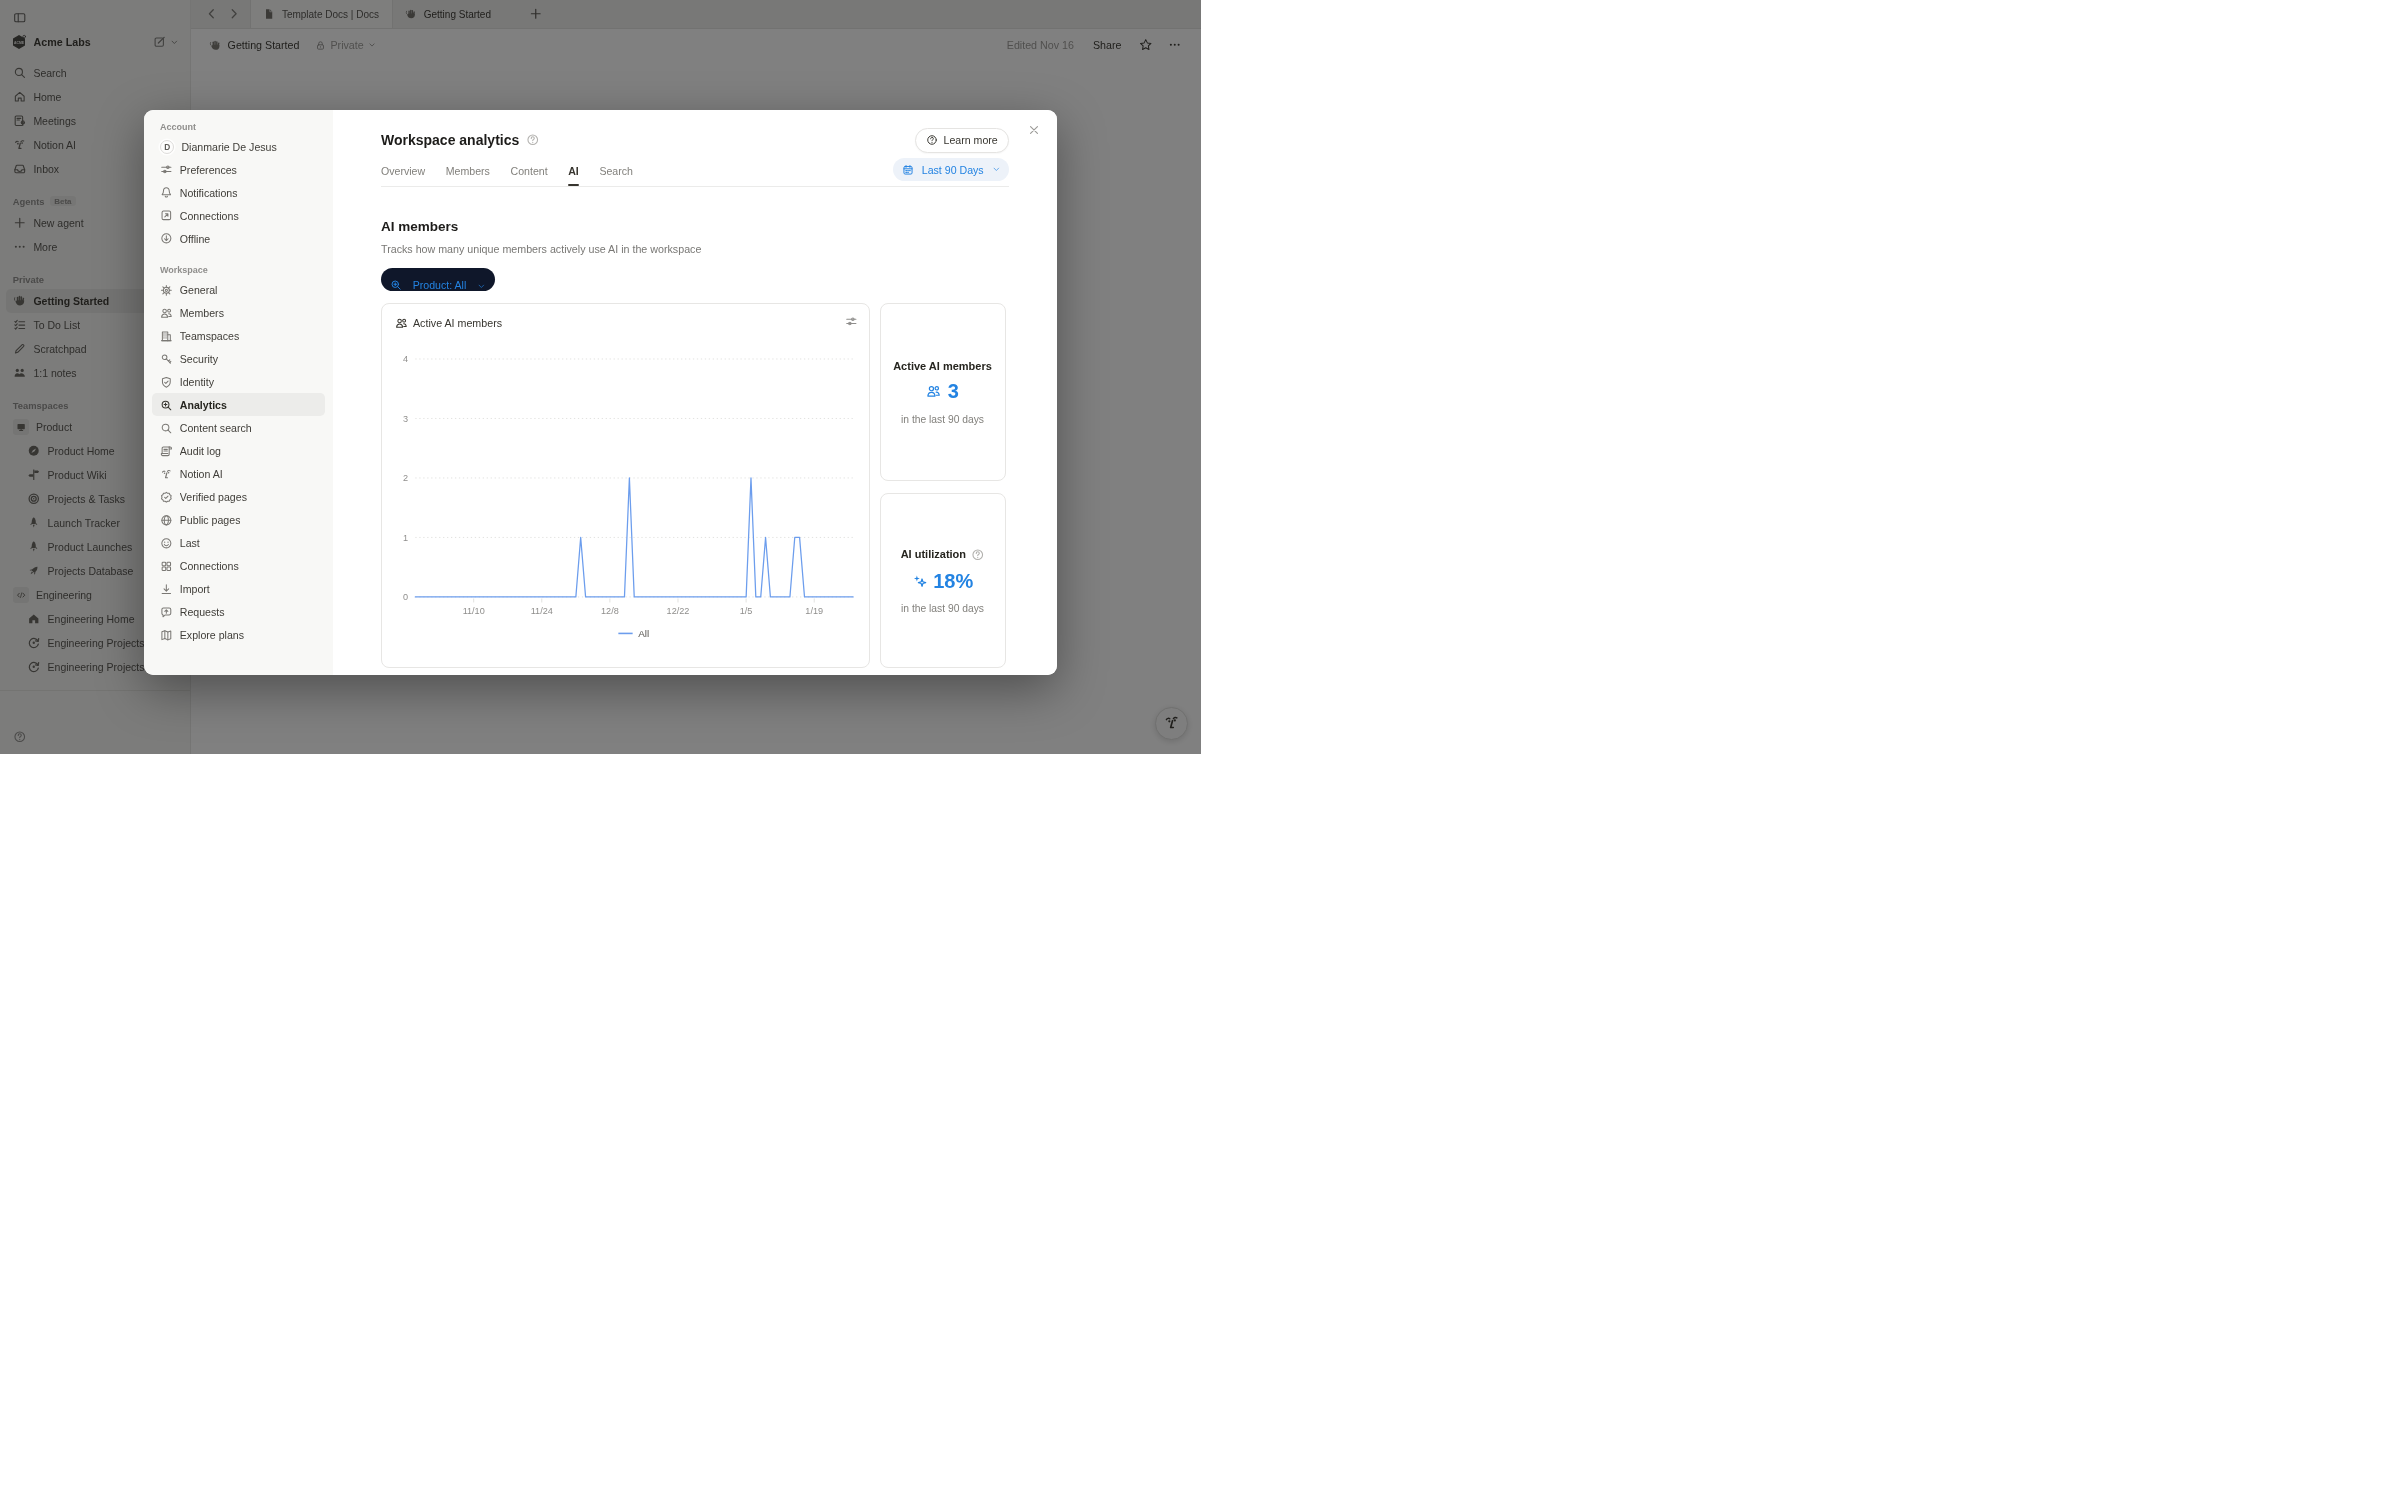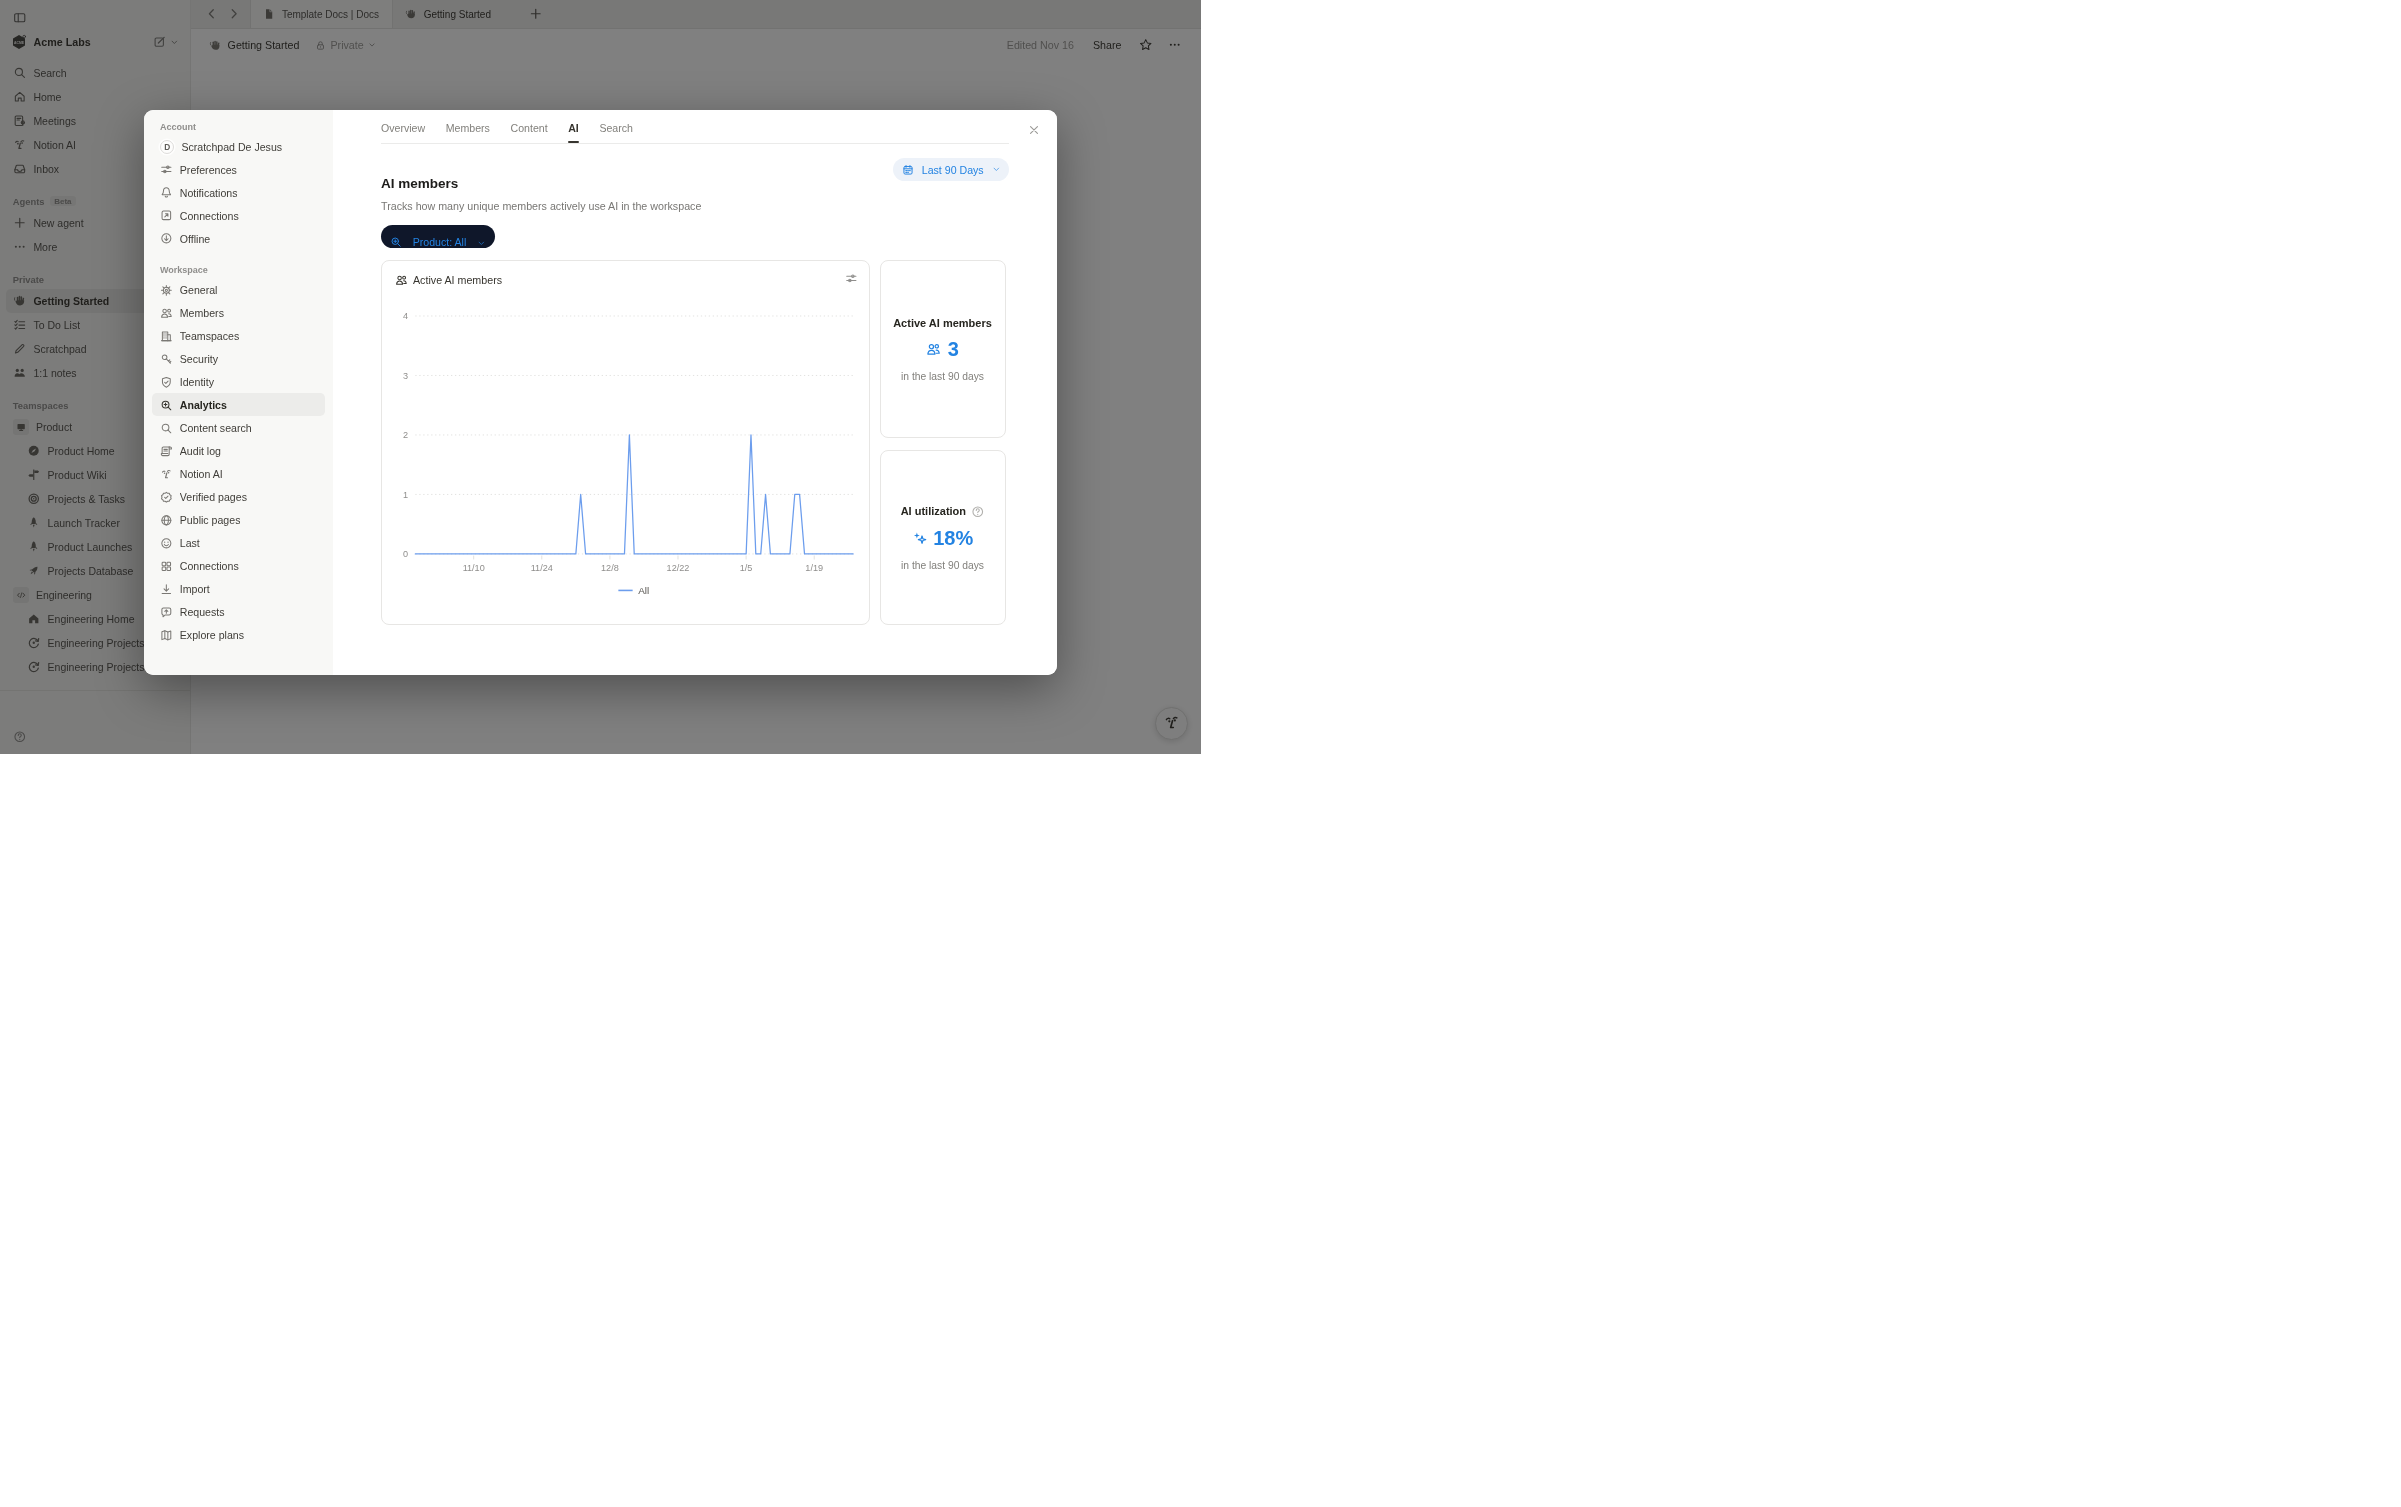--- a/index.html
+++ b/index.html
@@ -530,21 +530,21 @@
       </span>
   </div>
 
   <div class="overlay"></div>
 
   <div class="modal">
     <div class="modal-nav">
       <div class="mn-label">Account</div>
       <div class="mn-row">
         <span class="mn-avatar">D</span>
-        <span class="mn-name">Scratchpad De Jesus</span>
+        <span class="mn-name">Dianmarie De Jesus</span>
       </div>
       <div id="mn-account">
           <div class="mn-row">
             <span class="ic">
               <svg viewBox="0 0 16 16" fill="none" stroke="currentColor" stroke-width="1.3" stroke-linecap="round" stroke-linejoin="round">
                 <path d="M2.2 5.3 H13.8 M2.2 10.7 H13.8"></path>
                 <circle cx="9.9" cy="5.3" r="1.55" fill="none" stroke-width="1.4"></circle>
                 <circle cx="6.1" cy="10.7" r="1.55" fill="none" stroke-width="1.4"></circle>
               </svg>
             </span>
@@ -745,20 +745,40 @@
 
     <div class="modal-content">
       <div class="mc-close">
           <span class="ic">
             <svg viewBox="0 0 16 16" fill="none" stroke="currentColor" stroke-width="1.3" stroke-linecap="round" stroke-linejoin="round">
               <path d="M3.4 3.4 L12.6 12.6 M12.6 3.4 L3.4 12.6" stroke-width="1.5"></path>
             </svg>
           </span>
         </div>
 
+      <div class="mc-header">
+        <span class="mc-title">Workspace analytics</span>
+        <span class="ic help-ic">
+            <svg viewBox="0 0 16 16" fill="none" stroke="currentColor" stroke-width="1.3" stroke-linecap="round" stroke-linejoin="round">
+              <circle cx="8" cy="8" r="5.7"></circle>
+              <path d="M6.2 6.4 C6.2 5.2 7 4.5 8 4.5 C9 4.5 9.8 5.1 9.8 6.1 C9.8 7.6 8 7.6 8 9"></path>
+              <circle cx="8" cy="11.3" r="0.75" fill="currentColor" stroke="none"></circle>
+            </svg>
+          </span>
+        <span class="learn-btn">
+          <span class="ic">
+              <svg viewBox="0 0 16 16" fill="none" stroke="currentColor" stroke-width="1.3" stroke-linecap="round" stroke-linejoin="round">
+                <circle cx="8" cy="8" r="5.7"></circle>
+                <path d="M6.2 6.4 C6.2 5.2 7 4.5 8 4.5 C9 4.5 9.8 5.1 9.8 6.1 C9.8 7.6 8 7.6 8 9"></path>
+                <circle cx="8" cy="11.3" r="0.75" fill="currentColor" stroke="none"></circle>
+              </svg>
+            </span>
+          <span>Learn more</span>
+        </span>
+      </div>
 
       <div class="wa-tabs" id="wa-tabs">
           <span class="wa-tab">Overview</span>
           <span class="wa-tab">Members</span>
           <span class="wa-tab">Content</span>
           <span class="wa-tab active">AI</span>
           <span class="wa-tab">Search</span>
         </div>
 
       <div class="pill-range">

